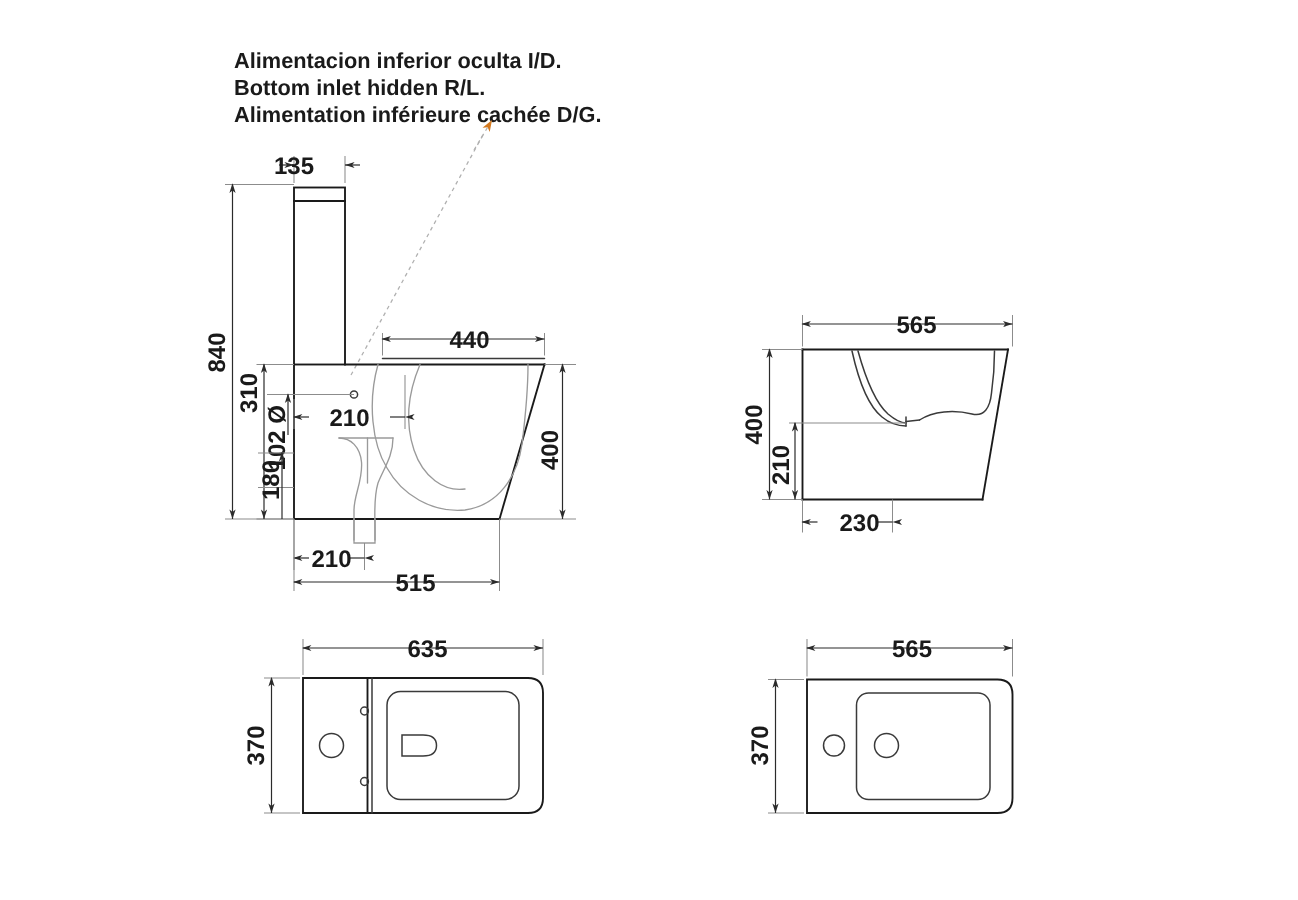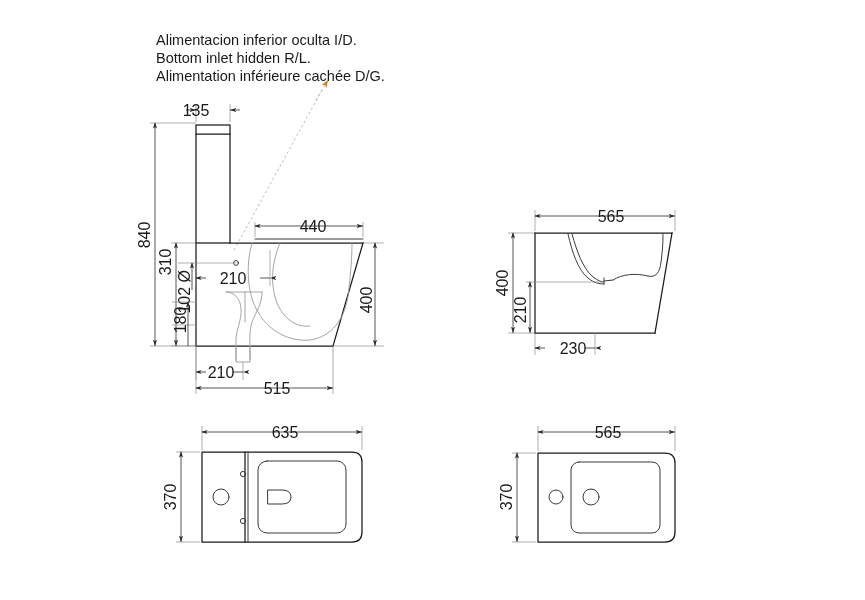--- a/index.html
+++ b/index.html
@@ -13,20 +13,21 @@
     position: relative;
     overflow: hidden;
     font-family: "Liberation Sans", sans-serif;
   }
   #drawing-root {
     position: absolute;
     top: 0;
     left: 0;
     width: 756px;
     height: 600px;
+    font-weight: bold;
   }
   svg.sheet {
     display: block;
     width: 865px;
     height: 600px;
   }
   .note-text {
     font-family: "Liberation Sans", sans-serif;
     font-size: 14.5px;
     fill: #1a1a1a;

